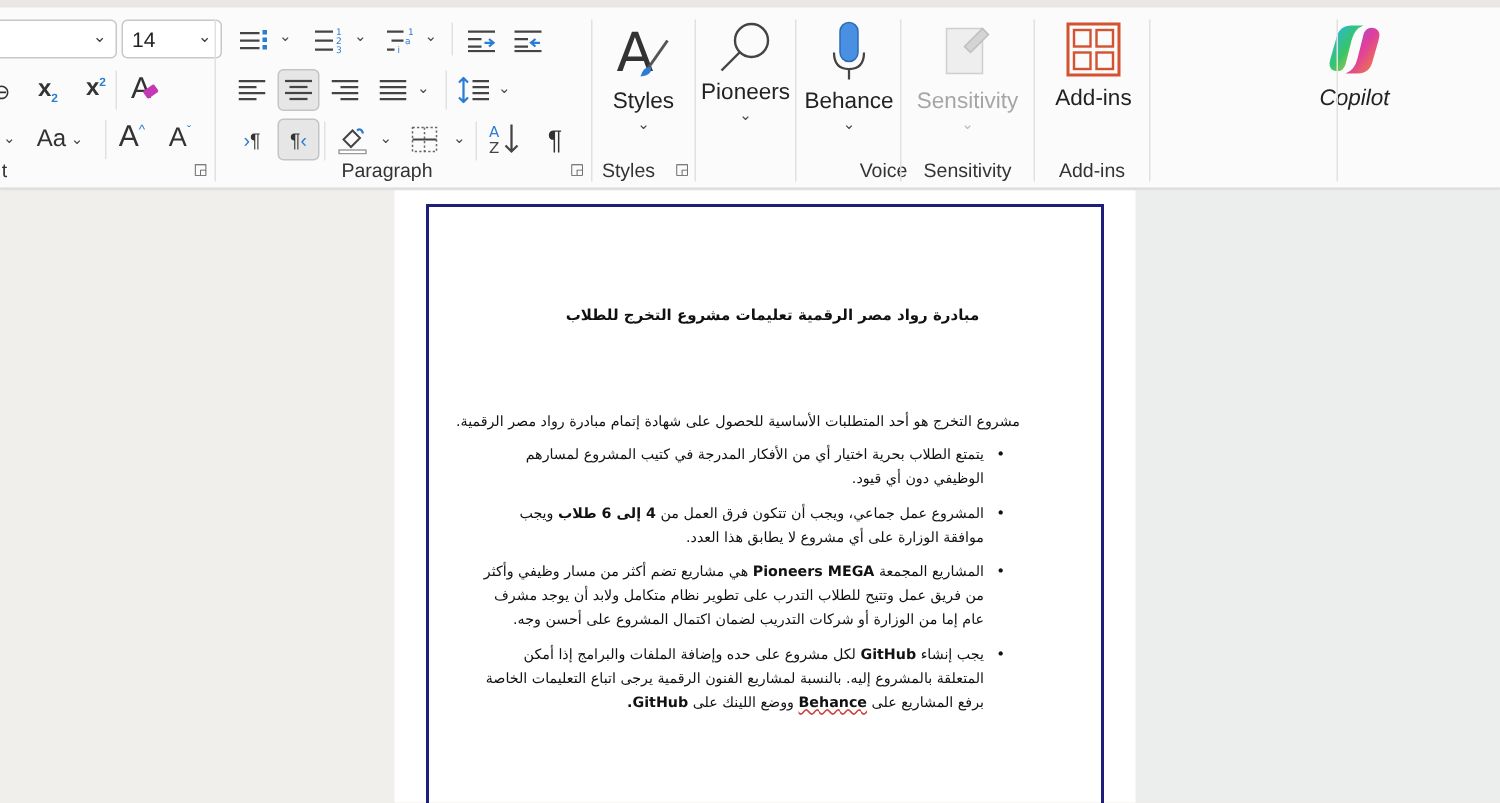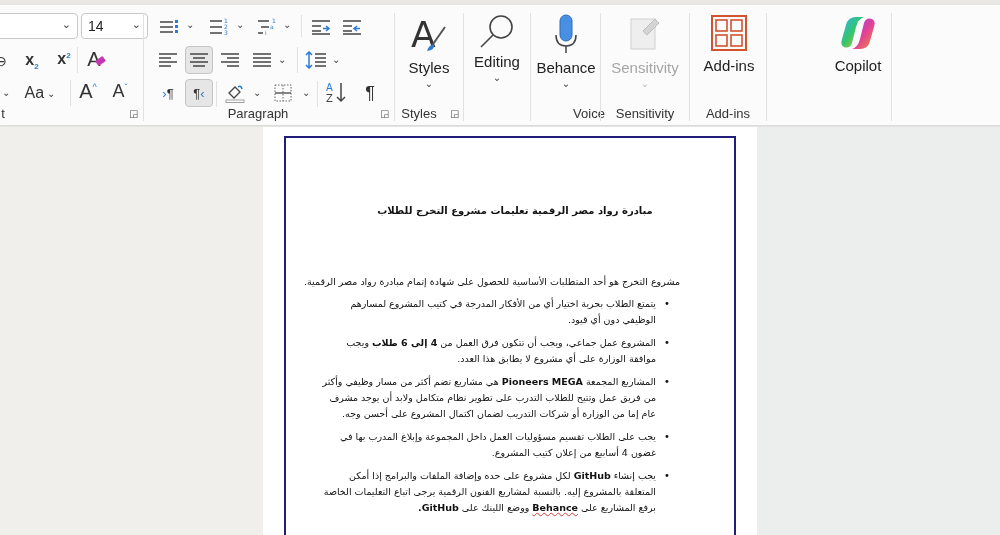--- a/index.html
+++ b/index.html
@@ -248,21 +248,21 @@
   </div>
   <div class="grp-label" style="left:401px; width:36px;">Styles</div>
   <div class="launcher" style="left:450px;">◲</div>
   <div class="sep" style="left:463px;"></div>
 
   <div class="big" style="left:472px; width:50px;">
     <svg width="40" height="36">
         <circle cx="24" cy="14" r="11" stroke="#444" stroke-width="1.6" fill="none"></circle>
         <line x1="16" y1="22" x2="4" y2="34" stroke="#444" stroke-width="1.6"></line>
       </svg>
-    <span class="lbl">Editing</span>
+    <span class="lbl">Pioneers</span>
     <span class="sub">⌄</span>
   </div>
   <div class="sep" style="left:530px;"></div>
 
   <div class="big" style="left:538px; width:56px;">
     <svg width="40" height="42">
         <rect x="14" y="2" width="12" height="26" rx="6" fill="#4a90e2" stroke="#2b6cb8" stroke-width="1"></rect>
         <path d="M10 22 Q10 33 20 33 Q30 33 30 22" stroke="#444" stroke-width="1.5" fill="none"></path>
         <line x1="20" y1="33" x2="20" y2="40" stroke="#444" stroke-width="1.5"></line>
       </svg>
@@ -292,21 +292,21 @@
           <rect x="7" y="22" width="11" height="11"></rect>
           <rect x="22" y="22" width="11" height="11"></rect>
         </g>
       </svg>
     <span class="lbl">Add-ins</span>
   </div>
   <div class="grp-label" style="left:702px; width:52px;">Add-ins</div>
   <div class="sep" style="left:766px;"></div>
 
 
-  <div class="big" style="left:830px; width:56px;">
+  <div class="big" style="left:875px; width:56px;font-style:italic;">
     <svg width="40" height="40">
       <defs>
         <linearGradient id="cpg1" x1="0" y1="0" x2="1" y2="1">
             <stop offset="0" stop-color="#2bb3f0"></stop>
             <stop offset="0.5" stop-color="#36c56a"></stop>
             <stop offset="1" stop-color="#f2c230"></stop>
           </linearGradient>
         <linearGradient id="cpg2" x1="0" y1="0" x2="1" y2="1">
             <stop offset="0" stop-color="#8a4cf0"></stop>
             <stop offset="0.5" stop-color="#e0409a"></stop>
@@ -327,16 +327,15 @@
 <div class="page"></div>
 <div class="border-frame"></div>
 
 <div class="doc">
   <div class="doc-title">مبادرة رواد مصر الرقمية تعليمات مشروع التخرج للطلاب</div>
   <div class="intro">مشروع التخرج هو أحد المتطلبات الأساسية للحصول على شهادة إتمام مبادرة رواد مصر الرقمية.</div>
   <ul class="items">
     <li><span>يتمتع الطلاب بحرية اختيار أي من الأفكار المدرجة في كتيب المشروع لمسارهم الوظيفي دون أي قيود.</span></li>
     <li><span>المشروع عمل جماعي، ويجب أن تتكون فرق العمل من </span><span class="b">4 إلى 6 طلاب</span><span> ويجب موافقة الوزارة على أي مشروع لا يطابق هذا العدد.</span></li>
     <li><span>المشاريع المجمعة </span><span class="b">Pioneers MEGA</span><span> هي مشاريع تضم أكثر من مسار وظيفي وأكثر من فريق عمل وتتيح للطلاب التدرب على تطوير نظام متكامل ولابد أن يوجد مشرف عام إما من الوزارة أو شركات التدريب لضمان اكتمال المشروع على أحسن وجه.</span></li>
-    <li><span>يجب على الطلاب تقسيم مسؤوليات العمل داخل المجموعة وإبلاغ المدرب بها في غضون 4 أسابيع من إعلان كتيب المشروع.</span></li>
     <li><span>يجب إنشاء </span><span class="b">GitHub</span><span> لكل مشروع على حده وإضافة الملفات والبرامج إذا أمكن المتعلقة بالمشروع إليه. بالنسبة لمشاريع الفنون الرقمية يرجى اتباع التعليمات الخاصة برفع المشاريع على </span><span class="b sq">Behance</span><span> ووضع اللينك على </span><span class="b">GitHub.</span></li>
   </ul>
 </div>
 
 </body></html>

